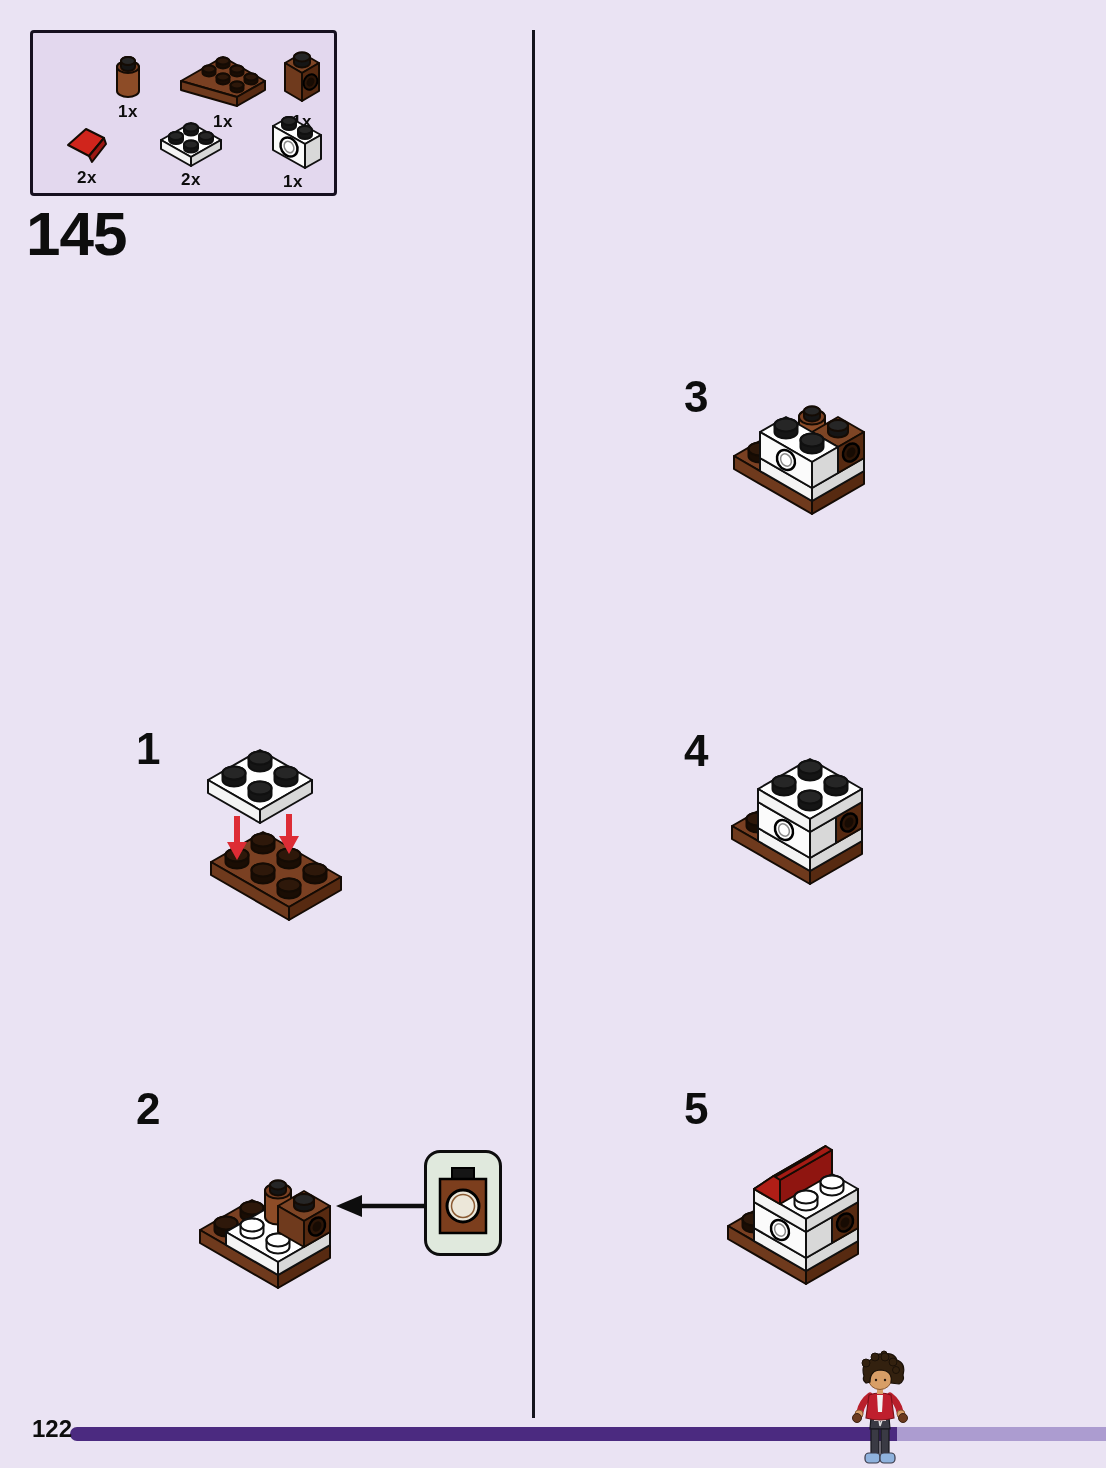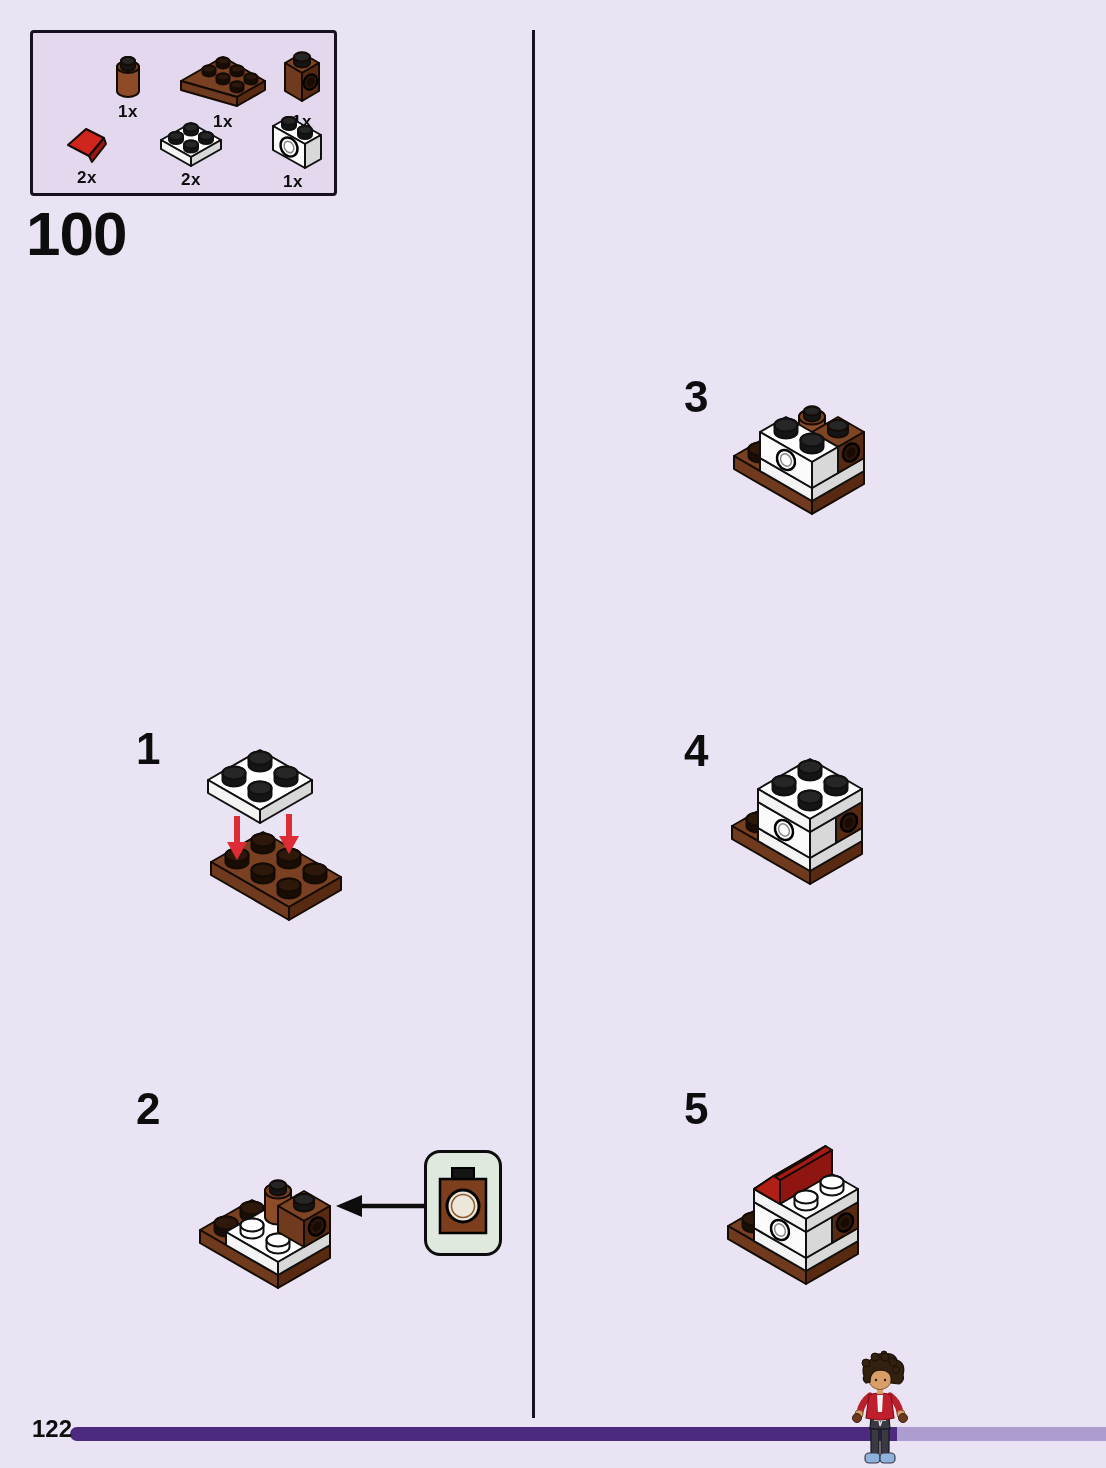--- a/index.html
+++ b/index.html
@@ -161,21 +161,21 @@
           <path d="M27,15 a7,4 0 0 0 14,0 l0,-5 a7,4 0 0 0 -14,0 z" fill="#151515"></path>
             <ellipse cx="34" cy="10" rx="7" ry="4" fill="#262626"></ellipse>
           <path d="M43,24 a7,4 0 0 0 14,0 l0,-5 a7,4 0 0 0 -14,0 z" fill="#151515"></path>
             <ellipse cx="50" cy="19" rx="7" ry="4" fill="#262626"></ellipse>
         </g>
       </svg>
       <div class="count">1x</div>
     </div>
   </section>
 
-  <div class="step-heading">100</div>
+  <div class="step-heading">145</div>
   <div class="divider"></div>
 
   <div class="step-num n1">1</div>
   <div class="step-num n2">2</div>
   <div class="step-num n3">3</div>
   <div class="step-num n4">4</div>
   <div class="step-num n5">5</div>
 
   <svg class="art art-step1" viewBox="0 0 180 195">
     <g stroke="#140b04" stroke-width="2" stroke-linejoin="round">

